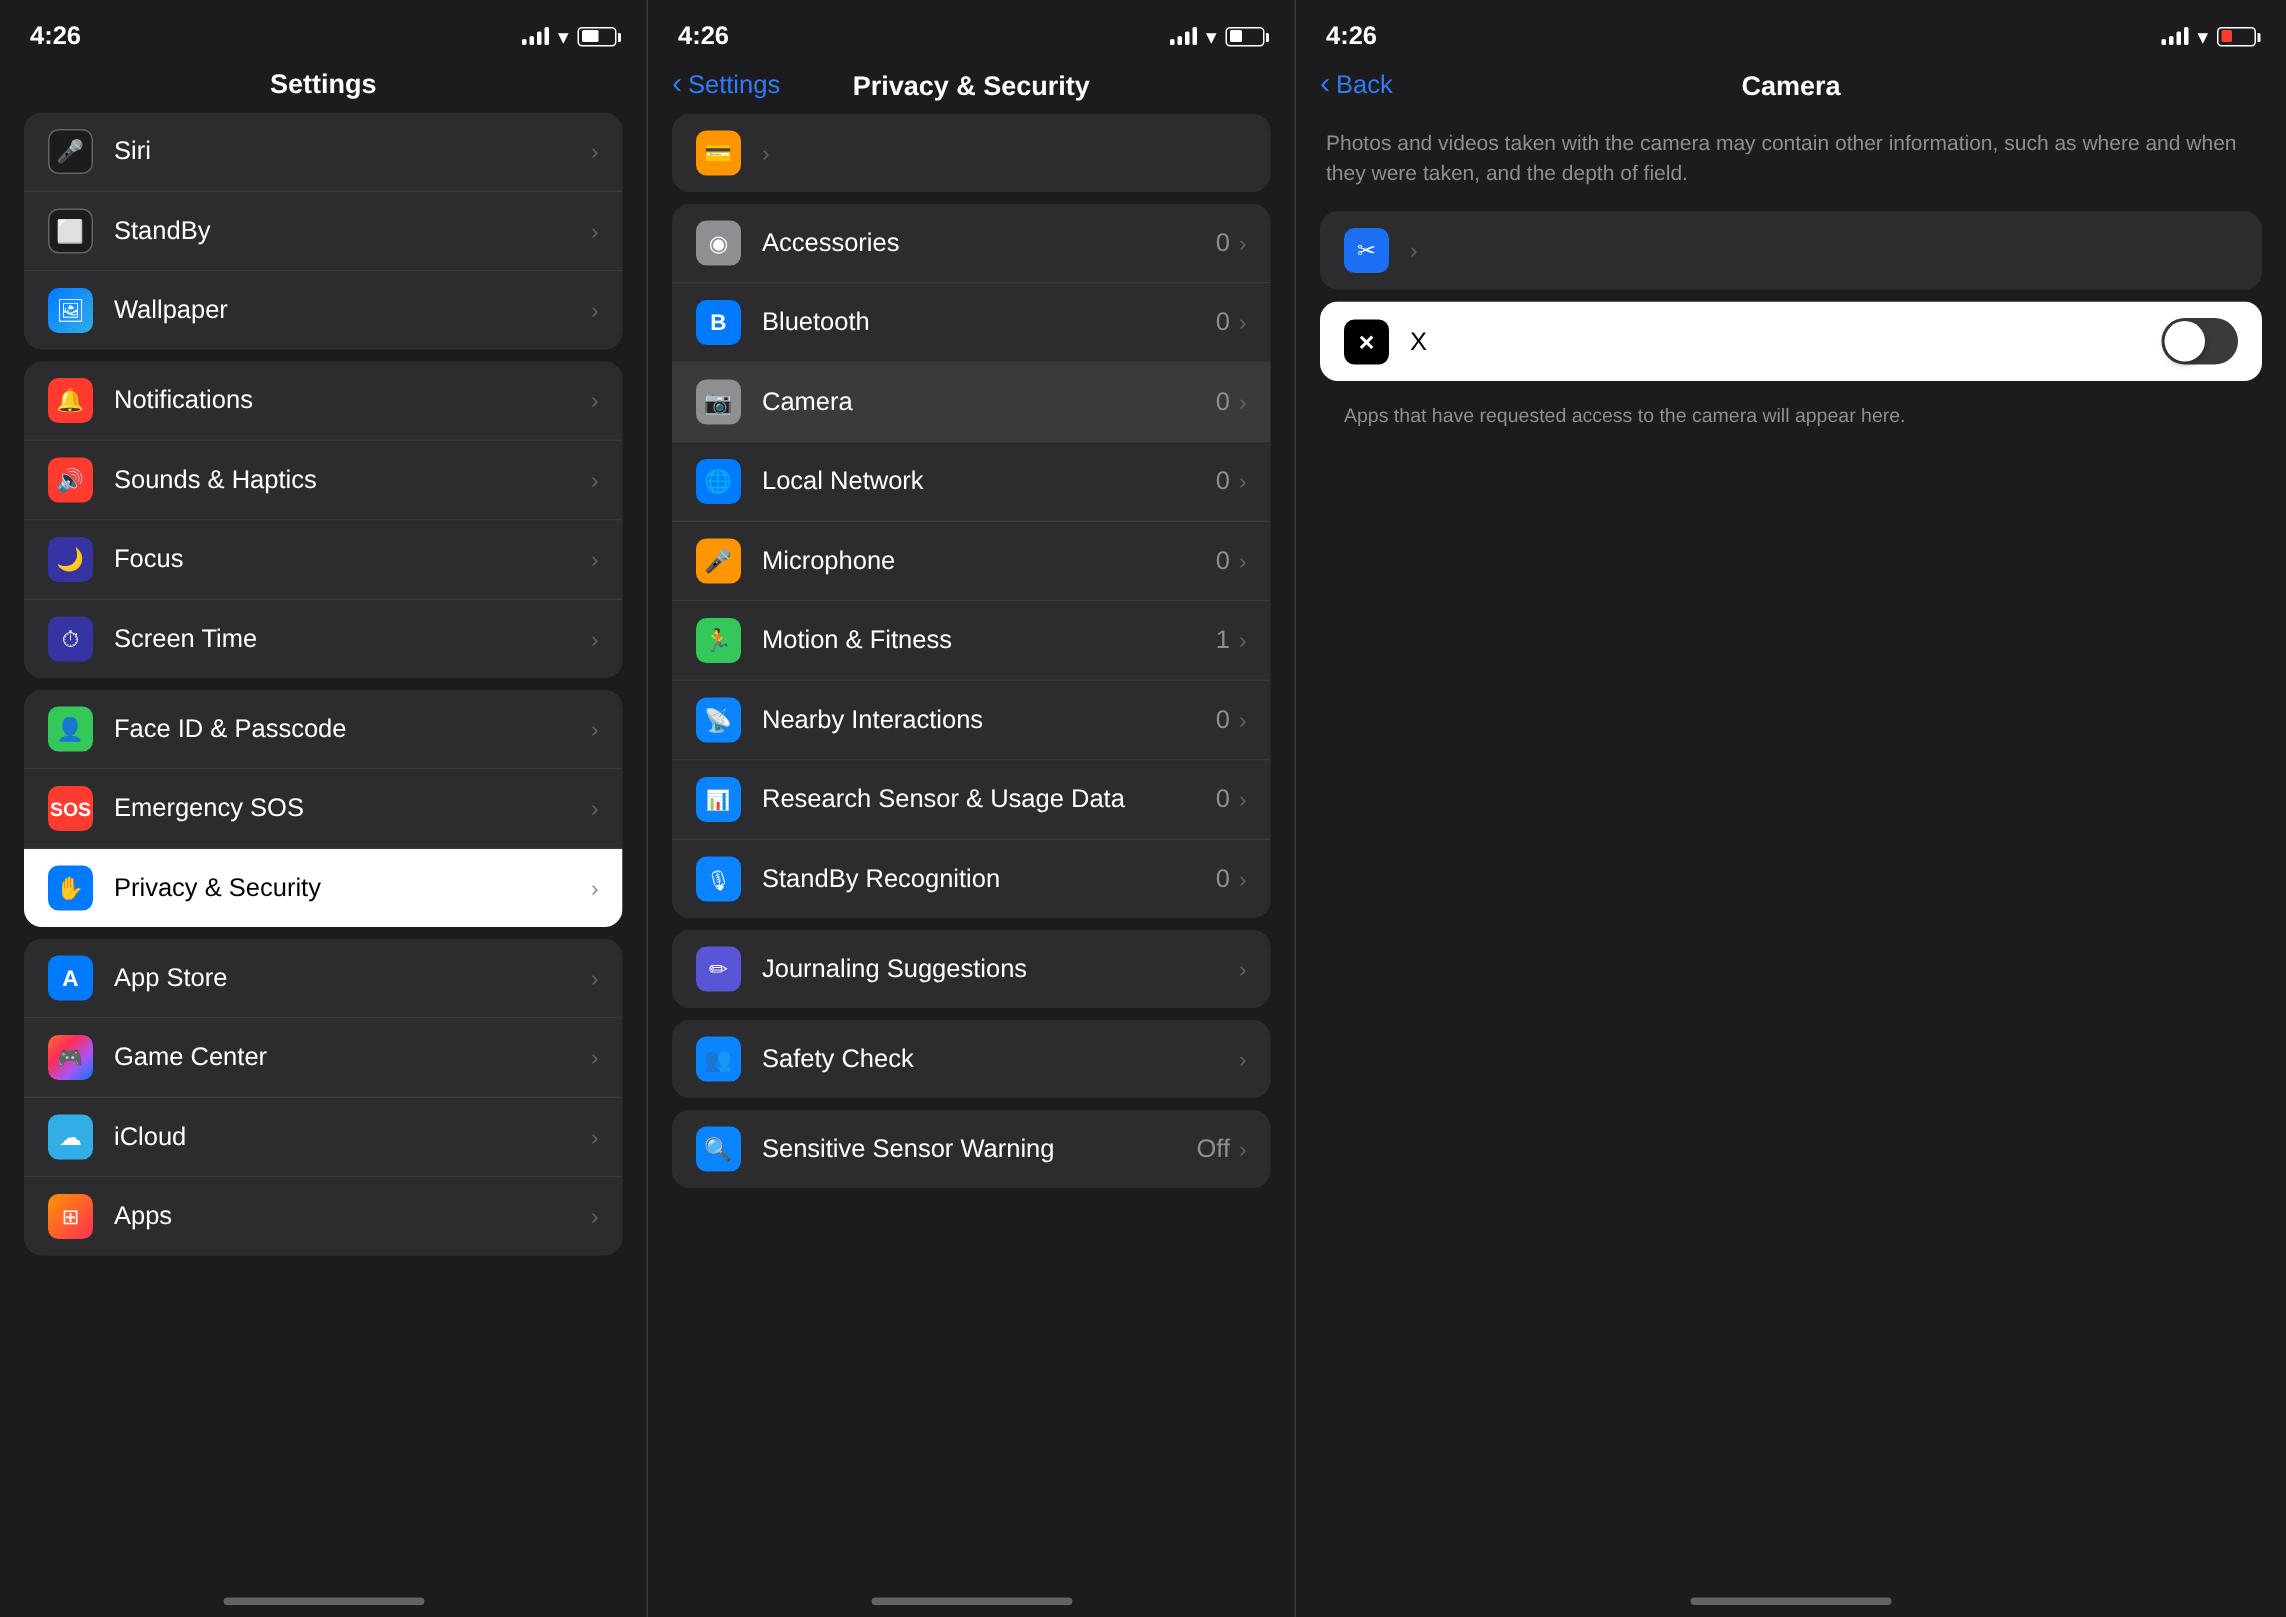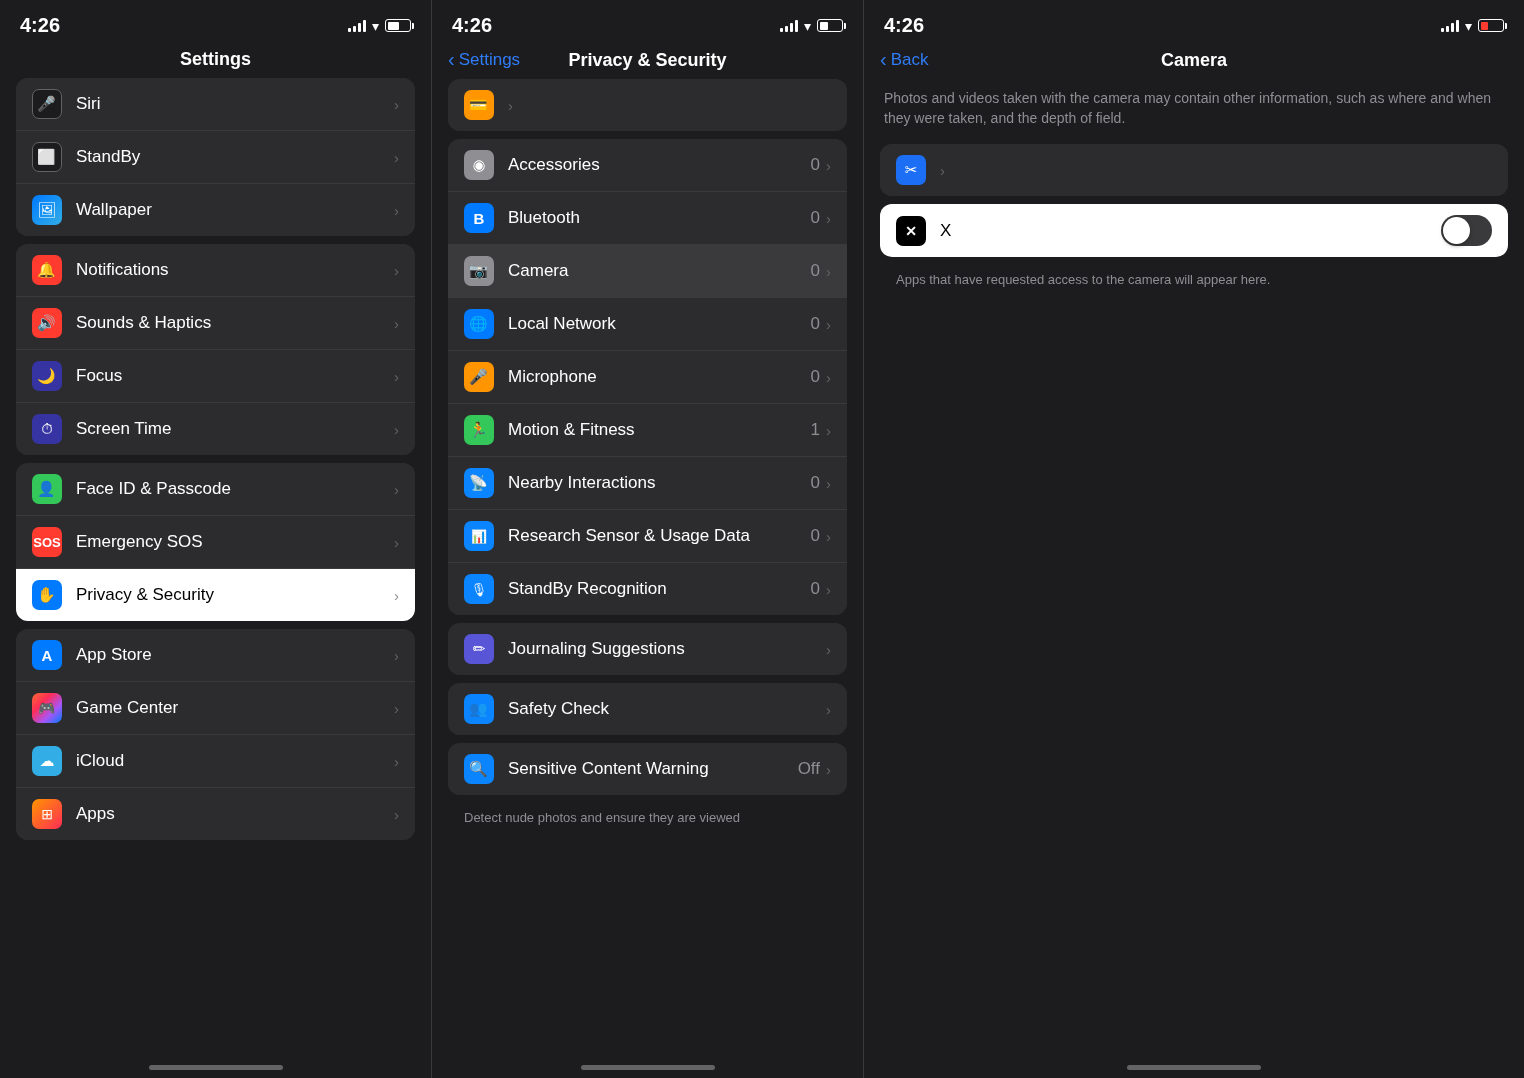--- a/index.html
+++ b/index.html
@@ -43,21 +43,21 @@
 
     
     .status-bar {
       display: flex;
       justify-content: space-between;
       align-items: center;
       padding: 14px 20px 8px;
       flex-shrink: 0;
     }
     .status-time {
-      font-size: 20px;
+      font-size: 17px;
       font-weight: 600;
       color: #fff;
     }
     .status-icons {
       display: flex;
       align-items: center;
       gap: 6px;
       color: #fff;
       font-size: 13px;
     }
@@ -557,26 +557,25 @@
         <span class="row-label">Safety Check</span>
         <span class="row-chevron">›</span>
       </div>
     </div>
 
     <div class="list-card">
       <div class="list-row">
         <div class="row-icon" style="background:#0a84ff;">
           <span style="font-size:15px;">🔍</span>
         </div>
-        <span class="row-label">Sensitive Content Warning</span>
+        <span class="row-label">Sensitive Sensor Warning</span>
         <span class="row-value">Off</span>
         <span class="row-chevron">›</span>
       </div>
     </div>
-    <div class="desc-text">Detect nude photos and ensure they are viewed</div>
   </div>
 
   <div class="home-indicator">
     <div class="home-bar"></div>
   </div>
 </div>
 
 <div class="panel panel-3">
 
   <div class="status-bar">

